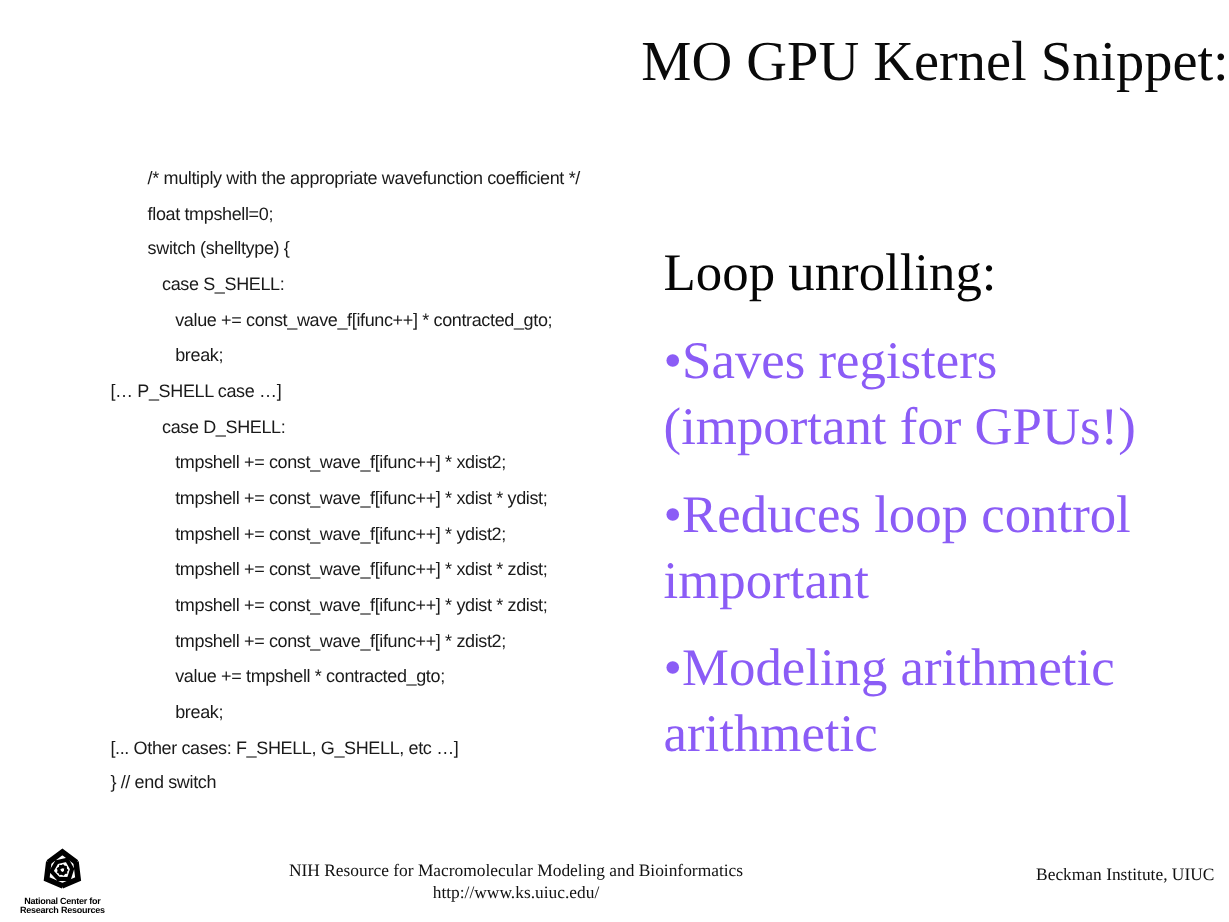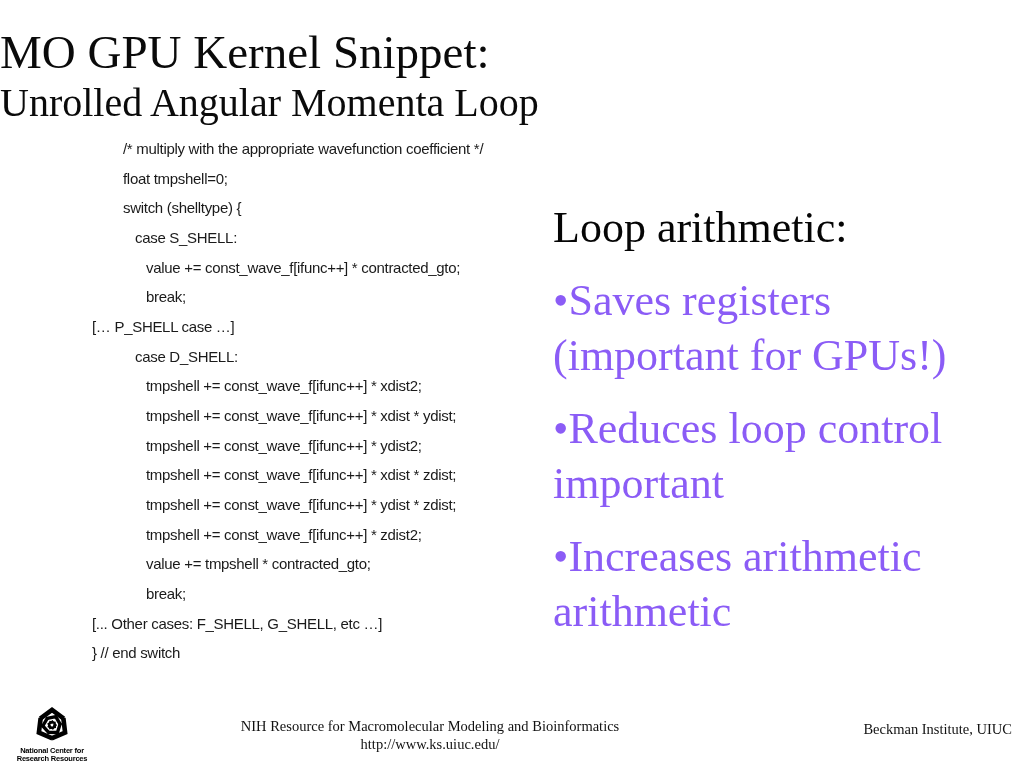--- a/index.html
+++ b/index.html
@@ -3,21 +3,21 @@
 <meta charset="utf-8">
 <style>
   html,body{margin:0;padding:0;}
   body{
     width:1024px;height:768px;background:#ffffff;overflow:hidden;position:relative;
     font-family:"Liberation Serif", serif;color:#000;
   }
   .slide{position:absolute;inset:0;background:#fff;}
 
   
-  .title-block{position:absolute;top:24px;left:0;width:1024px;text-align:left;}
+  .title-block{position:absolute;top:24px;left:0;width:1024px;text-align:right;}
   .title-line1{font-size:47px;line-height:56px;color:#0a0a0a;}
   .title-line2{font-size:40px;line-height:46px;color:#0a0a0a;}
 
   
   .code-block{
     position:absolute;left:92px;top:134px;width:500px;
     font-family:"Liberation Sans", sans-serif;
     font-size:15px;line-height:29.65px;letter-spacing:-0.3px;color:#1a1a1a;
     white-space:pre;
   }
@@ -51,38 +51,37 @@
     font-size:7.5px;line-height:8px;letter-spacing:-0.2px;color:#000;margin-top:1px;
   }
 </style>
 </head>
 <body>
 
 <div class="slide">
 
   <div class="title-block">
     <div class="title-line1">MO GPU Kernel Snippet:</div>
-    <div class="title-line2">Unrolled Angular Momenta Loop</div>
   </div>
 
   <div class="code-block" id="code-lines"><div class="code-line ind1">/* multiply with the appropriate wavefunction coefficient */</div><div class="code-line ind1">float tmpshell=0;</div><div class="code-line ind1">switch (shelltype) {</div><div class="code-line ind2">case S_SHELL:</div><div class="code-line ind3">value += const_wave_f[ifunc++] * contracted_gto;</div><div class="code-line ind3">break;</div><div class="code-line ind0">[… P_SHELL case …]</div><div class="code-line ind2">case D_SHELL:</div><div class="code-line ind3">tmpshell += const_wave_f[ifunc++] * xdist2;</div><div class="code-line ind3">tmpshell += const_wave_f[ifunc++] * xdist * ydist;</div><div class="code-line ind3">tmpshell += const_wave_f[ifunc++] * ydist2;</div><div class="code-line ind3">tmpshell += const_wave_f[ifunc++] * xdist * zdist;</div><div class="code-line ind3">tmpshell += const_wave_f[ifunc++] * ydist * zdist;</div><div class="code-line ind3">tmpshell += const_wave_f[ifunc++] * zdist2;</div><div class="code-line ind3">value += tmpshell * contracted_gto;</div><div class="code-line ind3">break;</div><div class="code-line ind0">[... Other cases: F_SHELL, G_SHELL, etc …]</div><div class="code-line ind0">} // end switch</div></div>
 
   <div class="bullet-col">
-    <div class="bullet-heading">Loop arithmetic:</div>
+    <div class="bullet-heading">Loop unrolling:</div>
     <div id="bullet-items">
         <div class="bullet-item">
           <div class="bullet-line">•Saves registers</div>
           <div class="bullet-line">(important for GPUs!)</div>
         </div>
         <div class="bullet-item">
           <div class="bullet-line">•Reduces loop control</div>
           <div class="bullet-line">important</div>
         </div>
         <div class="bullet-item">
-          <div class="bullet-line">•Increases arithmetic</div>
+          <div class="bullet-line">•Modeling arithmetic</div>
           <div class="bullet-line">arithmetic</div>
         </div>
       </div>
   </div>
 
   <div class="logo-wrap">
     <svg class="logo-svg" viewBox="0 0 100 100" aria-hidden="true">
       <g fill="none" stroke="#000000">
         <g stroke-width="11">
           <path d="M22,35 L50,14 L78,35"></path>

